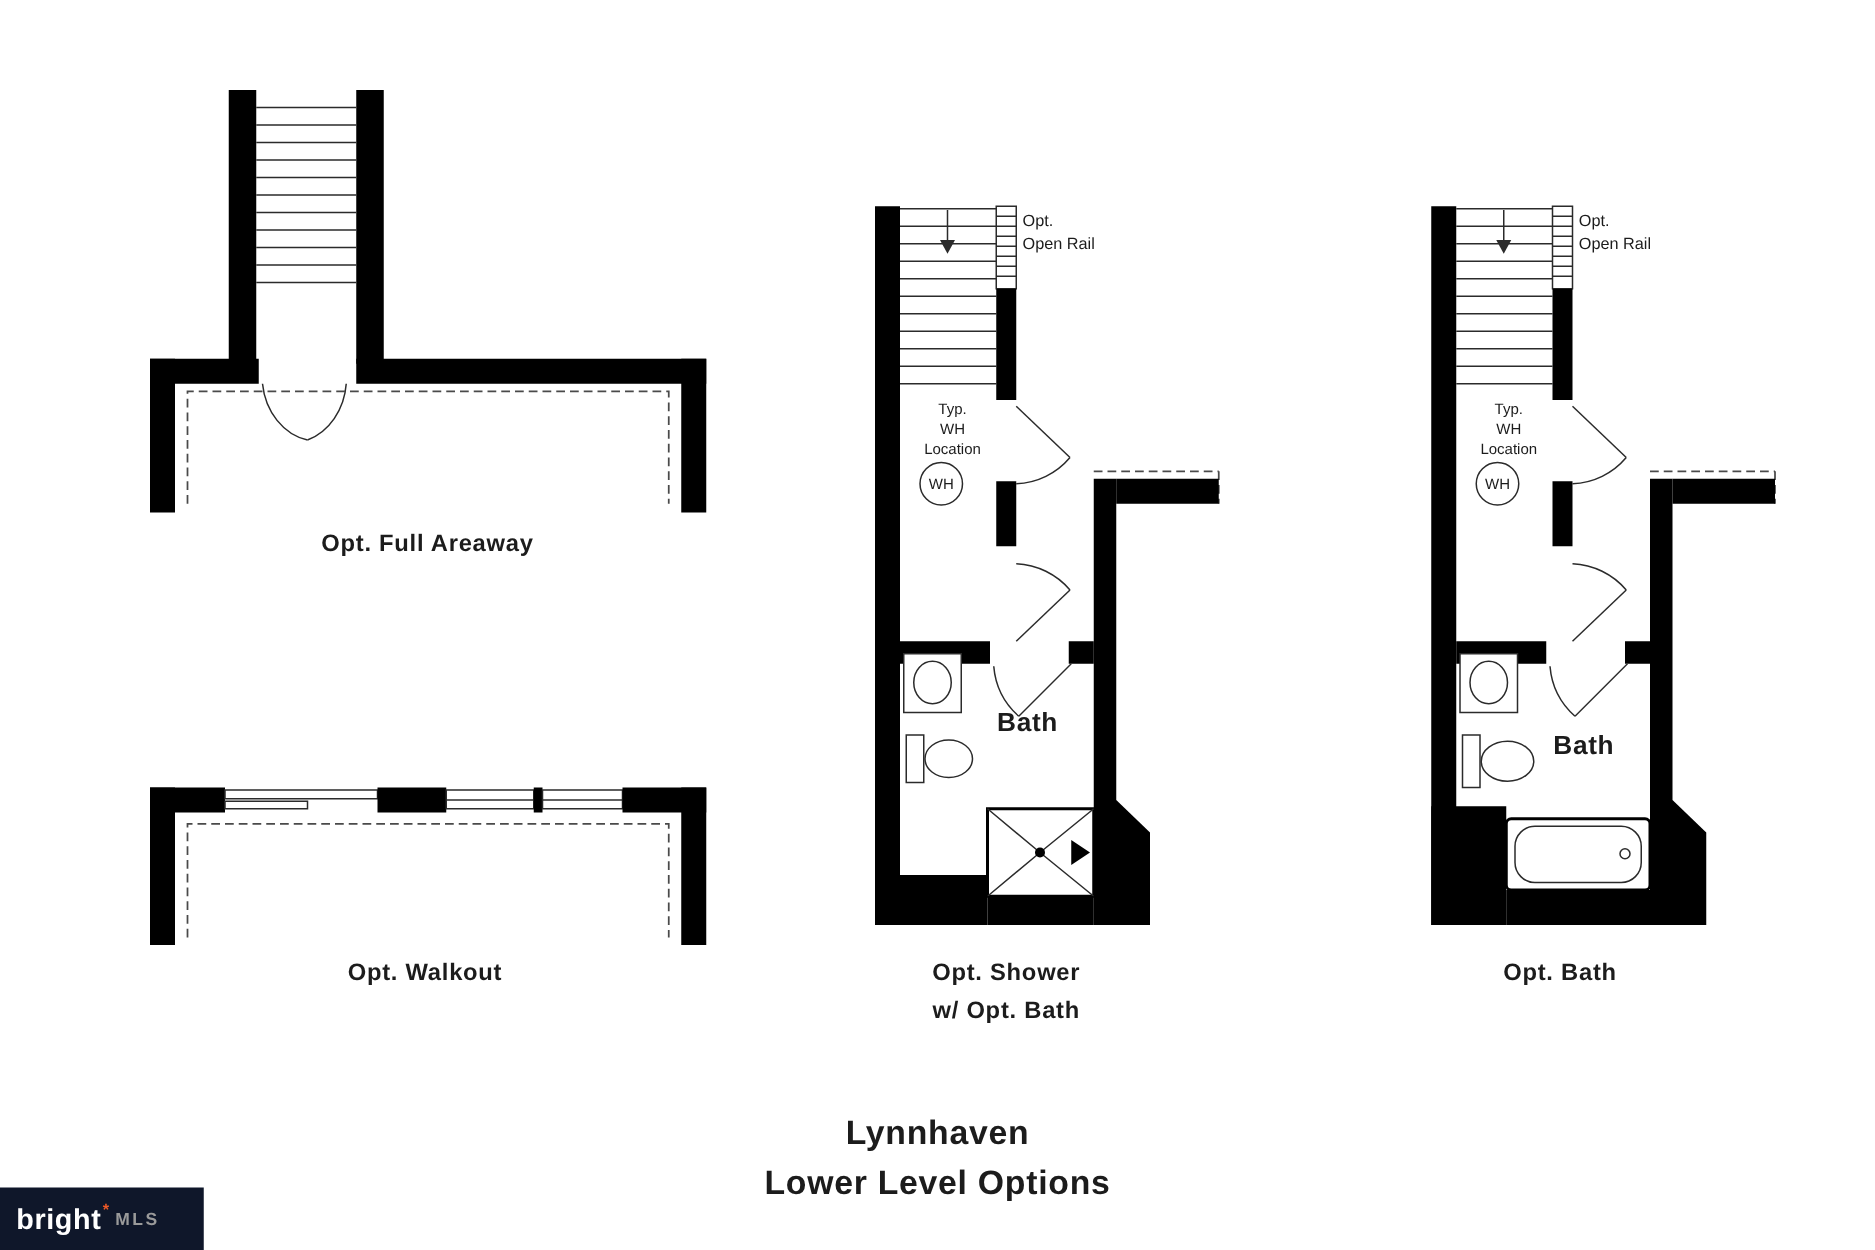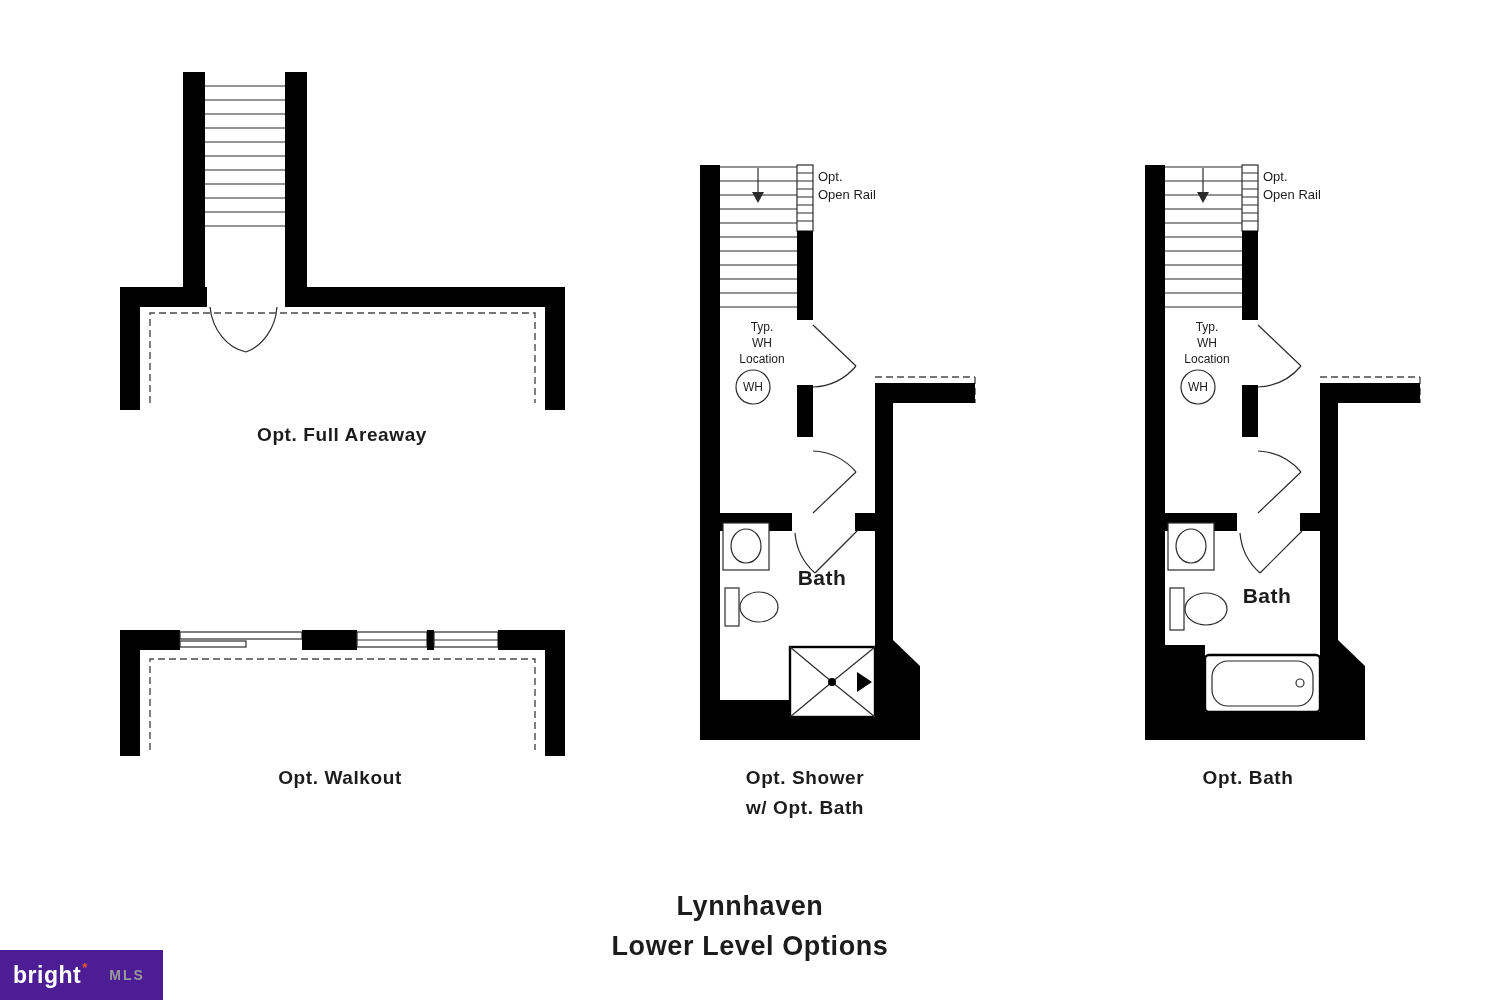--- a/index.html
+++ b/index.html
@@ -12,26 +12,26 @@
   .thick{stroke:#000000;stroke-width:2.4;fill:#ffffff;}
   .dashed{stroke:#4a4a4a;stroke-width:1.4;fill:none;stroke-dasharray:7 4;}
   .plan-label{font-family:"Liberation Sans",sans-serif;font-size:19px;font-weight:700;
               fill:#1c1c1c;letter-spacing:.6px;text-anchor:middle;}
   .title-text{font-family:"Liberation Sans",sans-serif;font-size:27px;font-weight:700;
               fill:#1c1c1c;letter-spacing:.6px;text-anchor:middle;}
   .small-note{font-family:"Liberation Sans",sans-serif;font-size:13px;fill:#1c1c1c;}
   .room-label{font-family:"Liberation Sans",sans-serif;font-size:21px;font-weight:700;
               fill:#1c1c1c;letter-spacing:.5px;text-anchor:middle;}
   .wh-text{font-family:"Liberation Sans",sans-serif;font-size:12px;fill:#1c1c1c;text-anchor:middle;}
-  .logo{position:absolute;left:0;top:950px;width:163px;height:50px;background:#4c1d95;
+  .logo{position:absolute;left:0;top:950px;width:163px;height:50px;background:#0f172a;
         display:flex;align-items:center;padding-left:13px;box-sizing:border-box;}
   .logo-brand{color:#ffffff;font-size:23px;font-weight:700;letter-spacing:.5px;line-height:1;}
   .logo-mark{color:#f05a28;font-size:13px;font-weight:700;display:inline-block;
              transform:translateY(-8px);margin-left:1px;line-height:1;}
-  .logo-mls{color:#9a9a9a;font-size:14px;font-weight:600;letter-spacing:2px;margin-left:22px;line-height:1;}
+  .logo-mls{color:#9a9a9a;font-size:14px;font-weight:600;letter-spacing:2px;margin-left:5px;line-height:1;}
 </style>
 </head>
 <body>
 
 <div class="canvas">
   <svg width="1500" height="1000" viewBox="0 0 1500 1000">
 
     <g>
       <rect class="wall" x="183" y="72" width="22" height="219"></rect>
       <rect class="wall" x="285" y="72" width="22" height="219"></rect>

